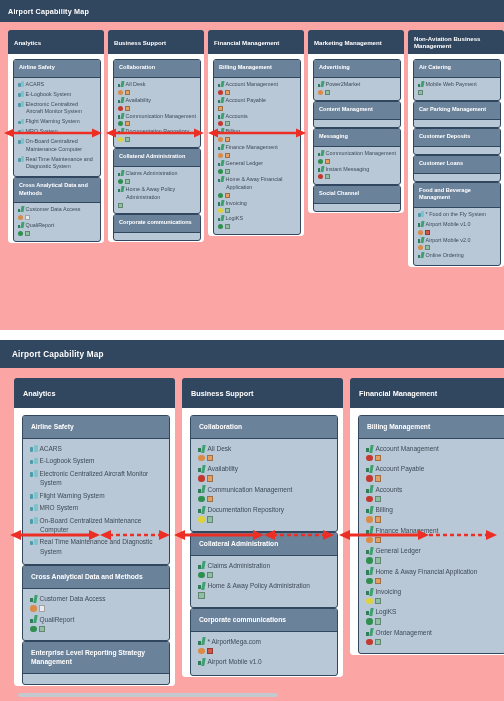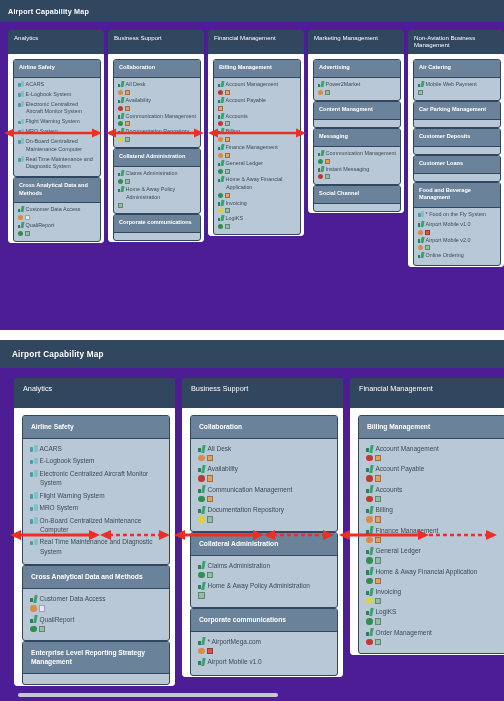--- a/index.html
+++ b/index.html
@@ -5,21 +5,21 @@
   * { box-sizing: border-box; margin: 0; padding: 0; }
   html, body {
     width: 504px; height: 701px;
     background: #ffffff;
     font-family: "Liberation Sans", sans-serif;
     overflow: hidden;
   }
   .viewport { position: relative; width: 504px; height: 701px; background:#ffffff; }
 
   
-  .cap-view { position: absolute; left: 0; width: 504px; background: #4c1d95; overflow: hidden; }
+  .cap-view { position: absolute; left: 0; width: 504px; background: #fca5a5; overflow: hidden; }
   .view-top    { top: 0;   height: 330px; }
   .view-bottom { top: 340px; height: 361px; }
 
   .app-header {
     background: #31465f;
     color: #ffffff;
     font-weight: bold;
     display: flex;
     align-items: center;
   }
@@ -30,24 +30,24 @@
   .view-top .columns    { padding: 8px 0 0 8px; gap: 4px; }
   .view-bottom .columns { padding: 10px 0 0 14px; gap: 7px; }
 
   .domain-col { flex: 0 0 auto; }
   .view-top .domain-col    { width: 96px; }
   .view-bottom .domain-col { width: 161px; }
 
   .domain-head {
     background: #31465f;
     color: #ffffff;
-    font-weight: normal;
+    font-weight: bold;
     border-radius: 3px 3px 0 0;
     display: flex;
-    align-items: flex-start;
+    align-items: center;
   }
   .view-top .domain-head   { min-height: 24px; padding: 4px 6px; font-size: 6.1px; }
   .view-bottom .domain-head{ min-height: 30px; padding: 6px 9px; font-size: 7.3px; }
 
   .domain-body {
     background: #ffffff;
     border: 1px solid #ffffff;
     border-radius: 0 0 3px 3px;
     overflow: hidden;
   }

